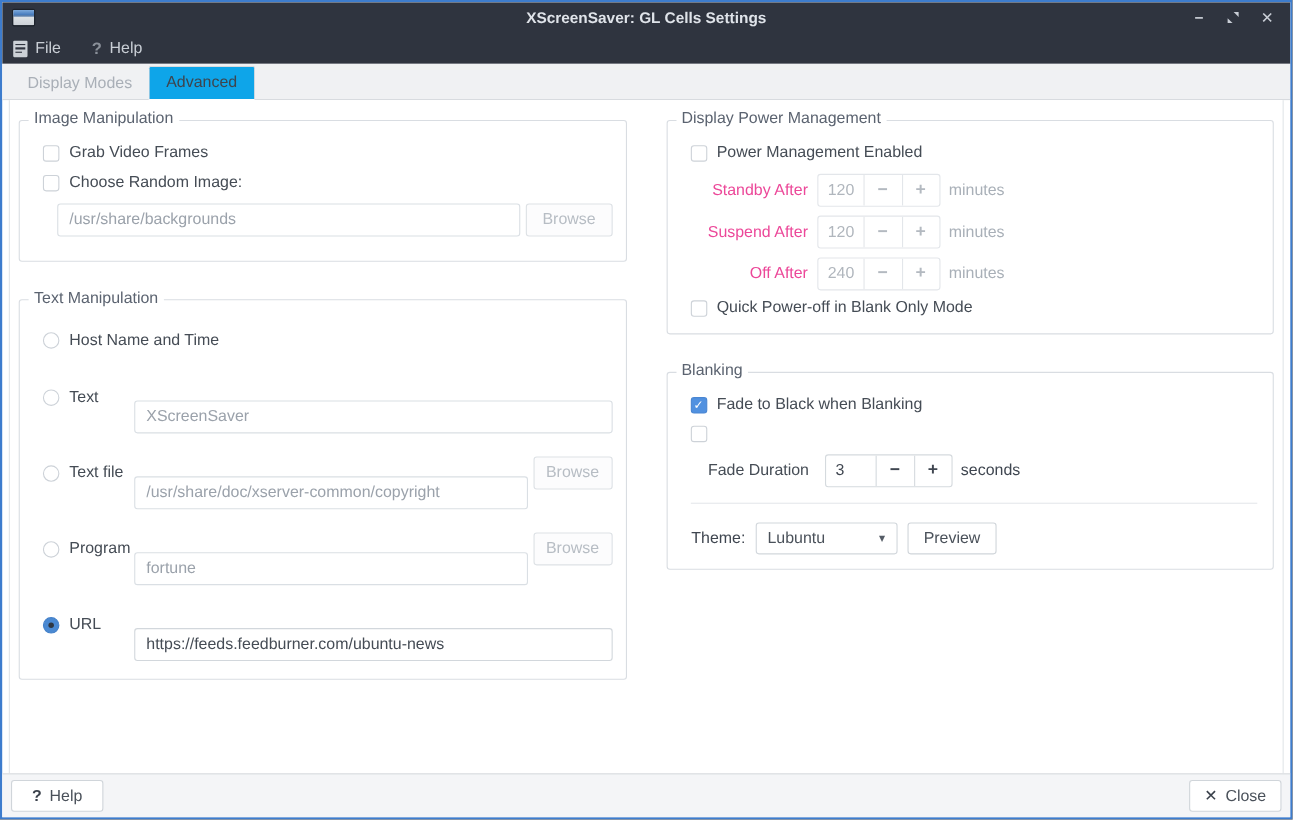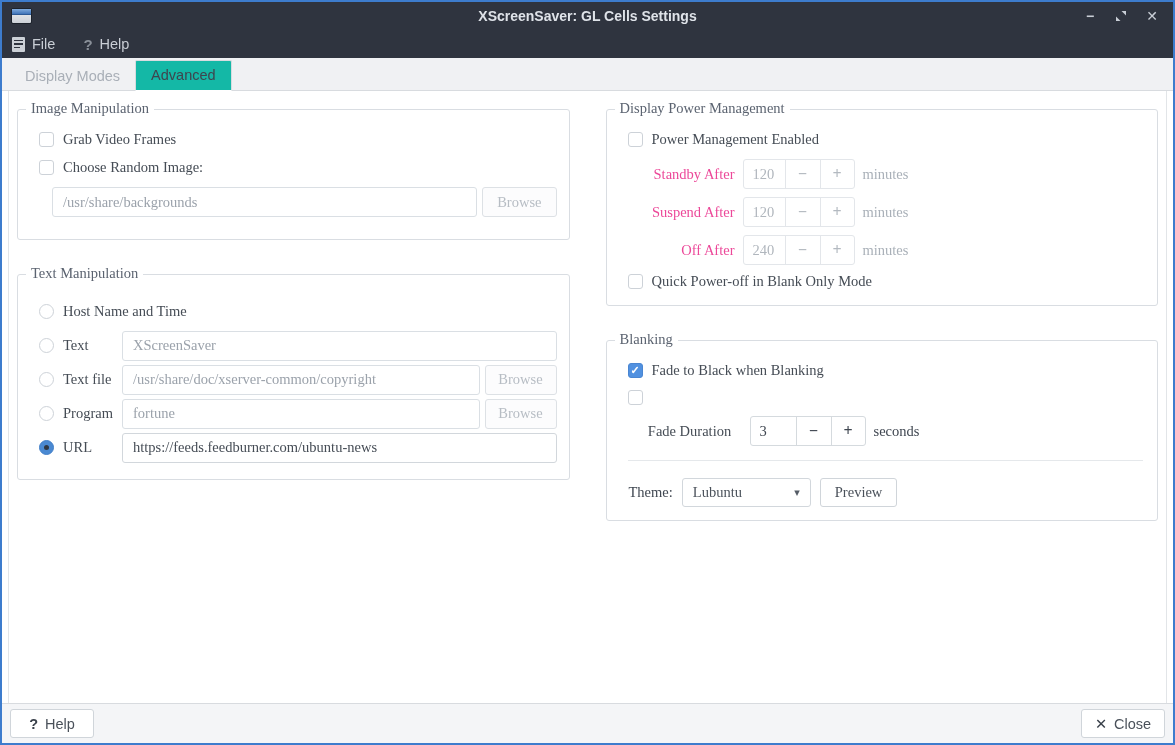--- a/index.html
+++ b/index.html
@@ -24,23 +24,23 @@
   .menubar { height:28px; background:#2f343f; display:flex; align-items:center; padding:0 10px; gap:28px; flex-shrink:0; }
   .menu-item { display:flex; align-items:center; gap:7px; color:#c9ced5; font-size:14.5px; }
   .doc-icon { width:13px; height:15px; background:#ccd1d7; border-radius:1px; padding:3px 2px 0 2px; display:flex; flex-direction:column; gap:2px; }
   .doc-icon i { display:block; height:1.5px; background:#2f343f; }
   .doc-icon i:nth-child(3) { width:70%; }
   .q-icon { color:#8a9099; font-size:15px; font-weight:bold; }
   
   .tabstrip { height:33px; background:#f0f1f3; border-bottom:1px solid #d8dbdf; display:flex; align-items:flex-end; padding-left:8px; flex-shrink:0; }
   .tab { padding:6px 15px 7px; font-size:14.5px; margin-bottom:-1px; }
   .tab.inactive { color:#a9afb7; }
-  .tab.active { background:#14b8a6; border:1px solid #d8dbdf; border-bottom:1px solid #fff; border-radius:2px 2px 0 0; color:#3e454e; }
-  
-  .content { flex:1; background:#fff; margin:0 6px; border-left:1px solid #e2e5e8; border-right:1px solid #e2e5e8; padding:9px 8px 0; display:flex; gap:36px; align-items:flex-start;font-family:Liberation Serif, serif; }
+  .tab.active { background:#0ea5e9; border:1px solid #d8dbdf; border-bottom:1px solid #fff; border-radius:2px 2px 0 0; color:#3e454e; }
+  
+  .content { flex:1; background:#fff; margin:0 6px; border-left:1px solid #e2e5e8; border-right:1px solid #e2e5e8; padding:9px 8px 0; display:flex; gap:36px; align-items:flex-start; }
   .col { flex:1; display:flex; flex-direction:column; }
   .group { border:1px solid #d9dde2; border-radius:3px; position:relative; margin-top:9px; padding:21px 12px 13px 21px; }
   .group-title { position:absolute; top:-10px; left:8px; background:#fff; padding:0 5px; font-size:14.5px; color:#5b6370; }
   .gap-between { height:25px; flex-shrink:0; }
   
   .check-row { display:flex; align-items:center; gap:9px; margin-bottom:11px; cursor:default; }
   .checkbox { width:15px; height:15px; border:1px solid #cdd2d8; border-radius:3px; background:#fff; flex-shrink:0; display:flex; align-items:center; justify-content:center; }
   .checkbox.checked { background:#5191e0; border-color:#4a86d2; color:#fff; font-size:11px; font-weight:bold; }
   .radio { width:15px; height:15px; border:1px solid #cdd2d8; border-radius:50%; background:#fff; flex-shrink:0; display:flex; align-items:center; justify-content:center; }
   .radio.selected { background:#4a89d2; border-color:#4380c9; }
@@ -48,21 +48,21 @@
   
   .tinput { height:30px; border:1px solid #dadfe4; border-radius:3px; background:#fff; padding:0 10px; font:inherit; color:#9ba2ab; width:100%; outline:none; }
   .tinput.enabled { color:#454c55; border-color:#d2d7dc; }
   .btn { height:30px; border:1px solid #dde1e5; border-radius:3px; background:#fcfcfd; font:inherit; color:#b7bdc4; padding:0 14px; flex-shrink:0; }
   .btn.enabled { color:#4a515a; border-color:#d0d5da; background:#fff; }
   .path-row { display:flex; gap:5px; margin:3px 0 9px 13px; }
   .hint { margin-left:13px; color:#464d56; }
   
   .tm-row { display:flex; align-items:center; margin-bottom:3px; min-height:31px; }
   .tm-cell { min-width:83px; flex-shrink:0; display:flex; align-items:center; gap:9px; white-space:nowrap; }
-  .tm-row .tinput { flex:1; }
+  .tm-row .tinput { flex:1;margin-top:36px; }
   .tm-row .btn { margin-left:5px; width:72px; padding:0; }
   
   .spin-row { display:flex; align-items:center; gap:8px; height:30px; margin:0 0 8px 10px; }
   .spin-label { width:97px; text-align:right; color:#ec4899; flex-shrink:0; }
   .spin-label.enabled { color:#454c55; }
   .spinbox { display:flex; border:1px solid #e3e6ea; border-radius:3px; height:30px; background:#fff; overflow:hidden; }
   .spinbox.enabled { border-color:#d5dade; }
   .spin-value { width:42px; padding-left:9px; display:flex; align-items:center; color:#b0b6bd; border-right:1px solid #e3e6ea; }
   .spinbox.enabled .spin-value { color:#3f4650; border-right-color:#d5dade; }
   .spin-btn { width:34px; display:flex; align-items:center; justify-content:center; color:#b3b9c0; font-size:16px; font-weight:bold; }

